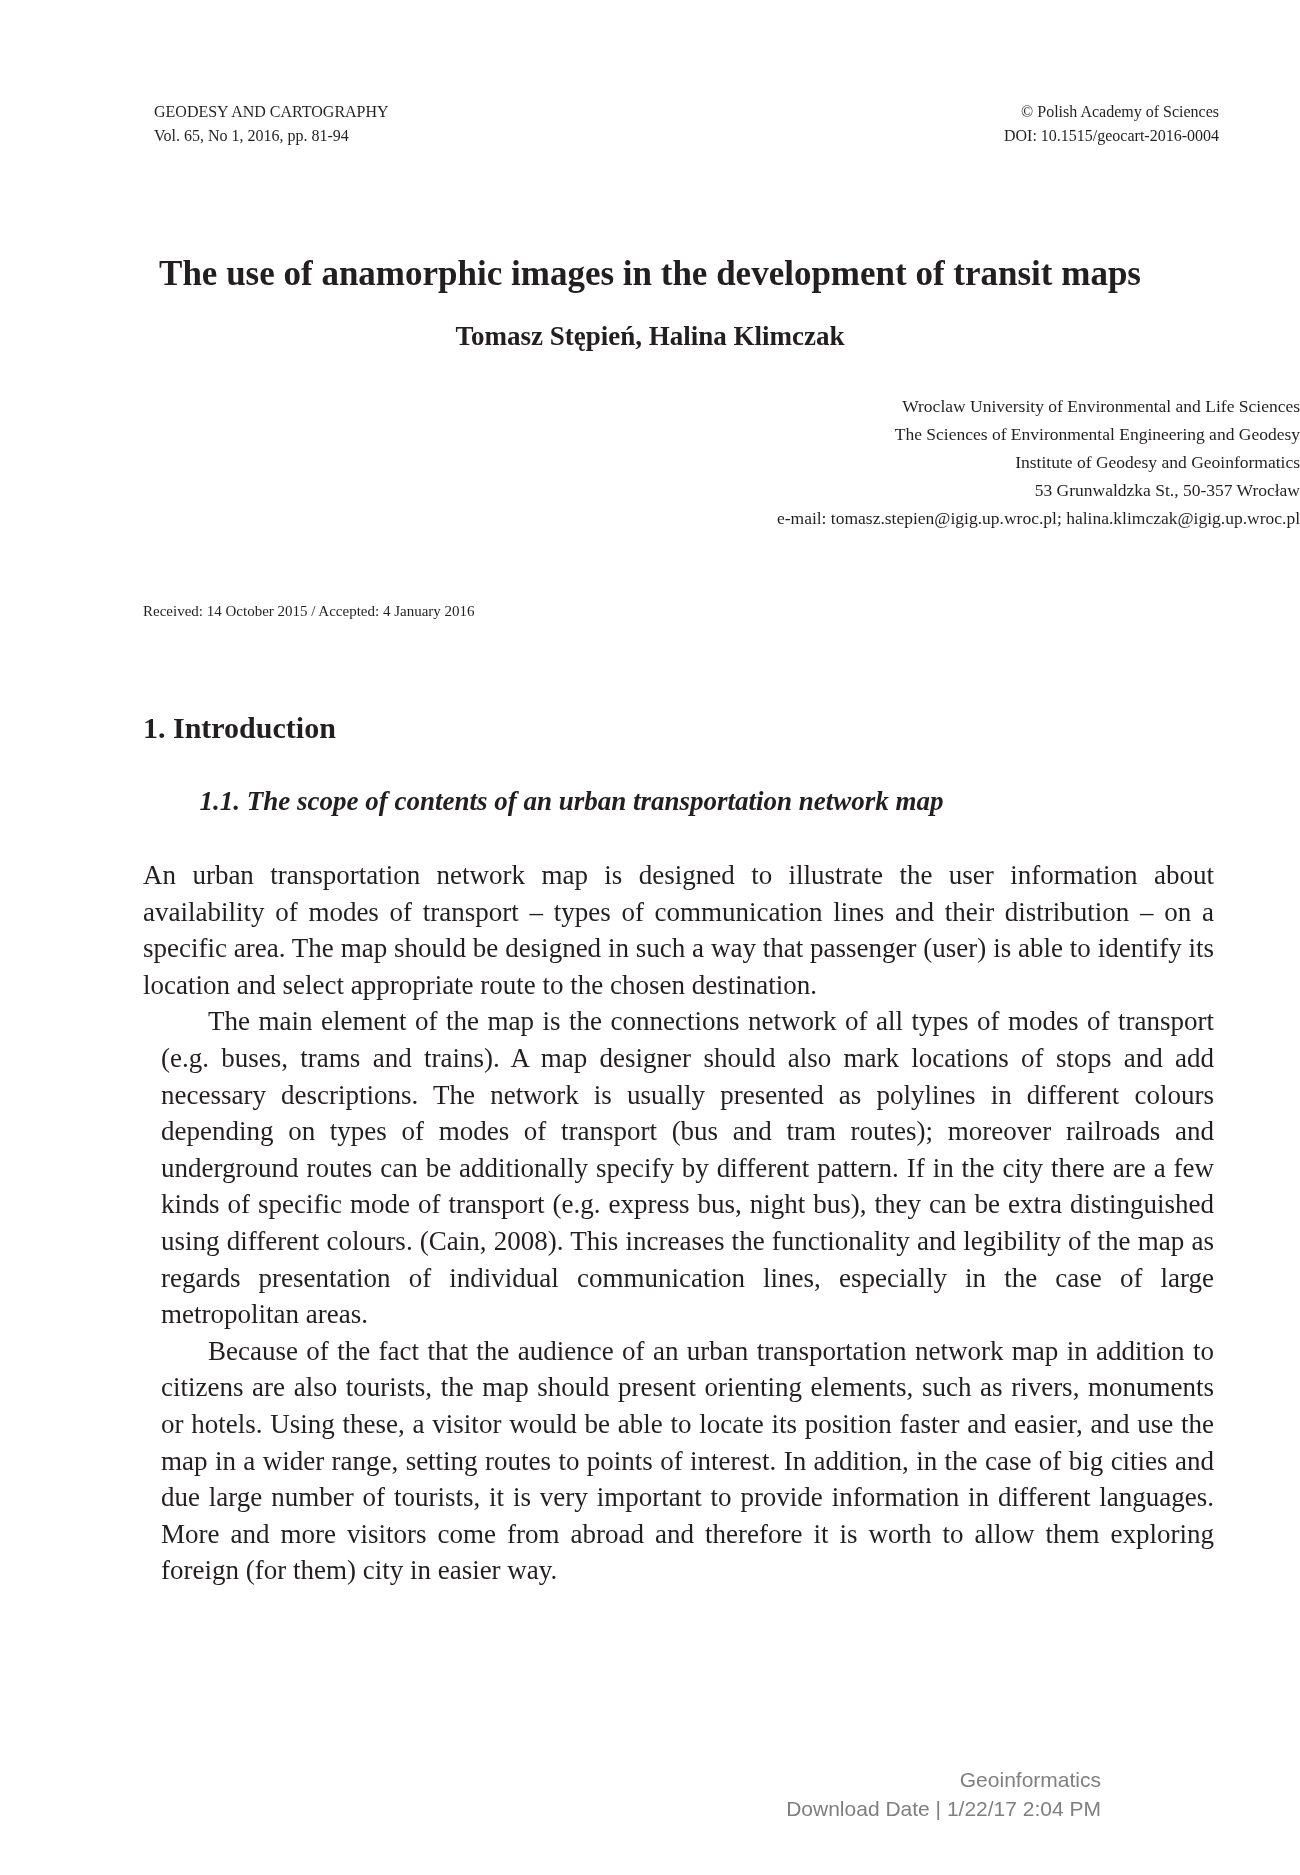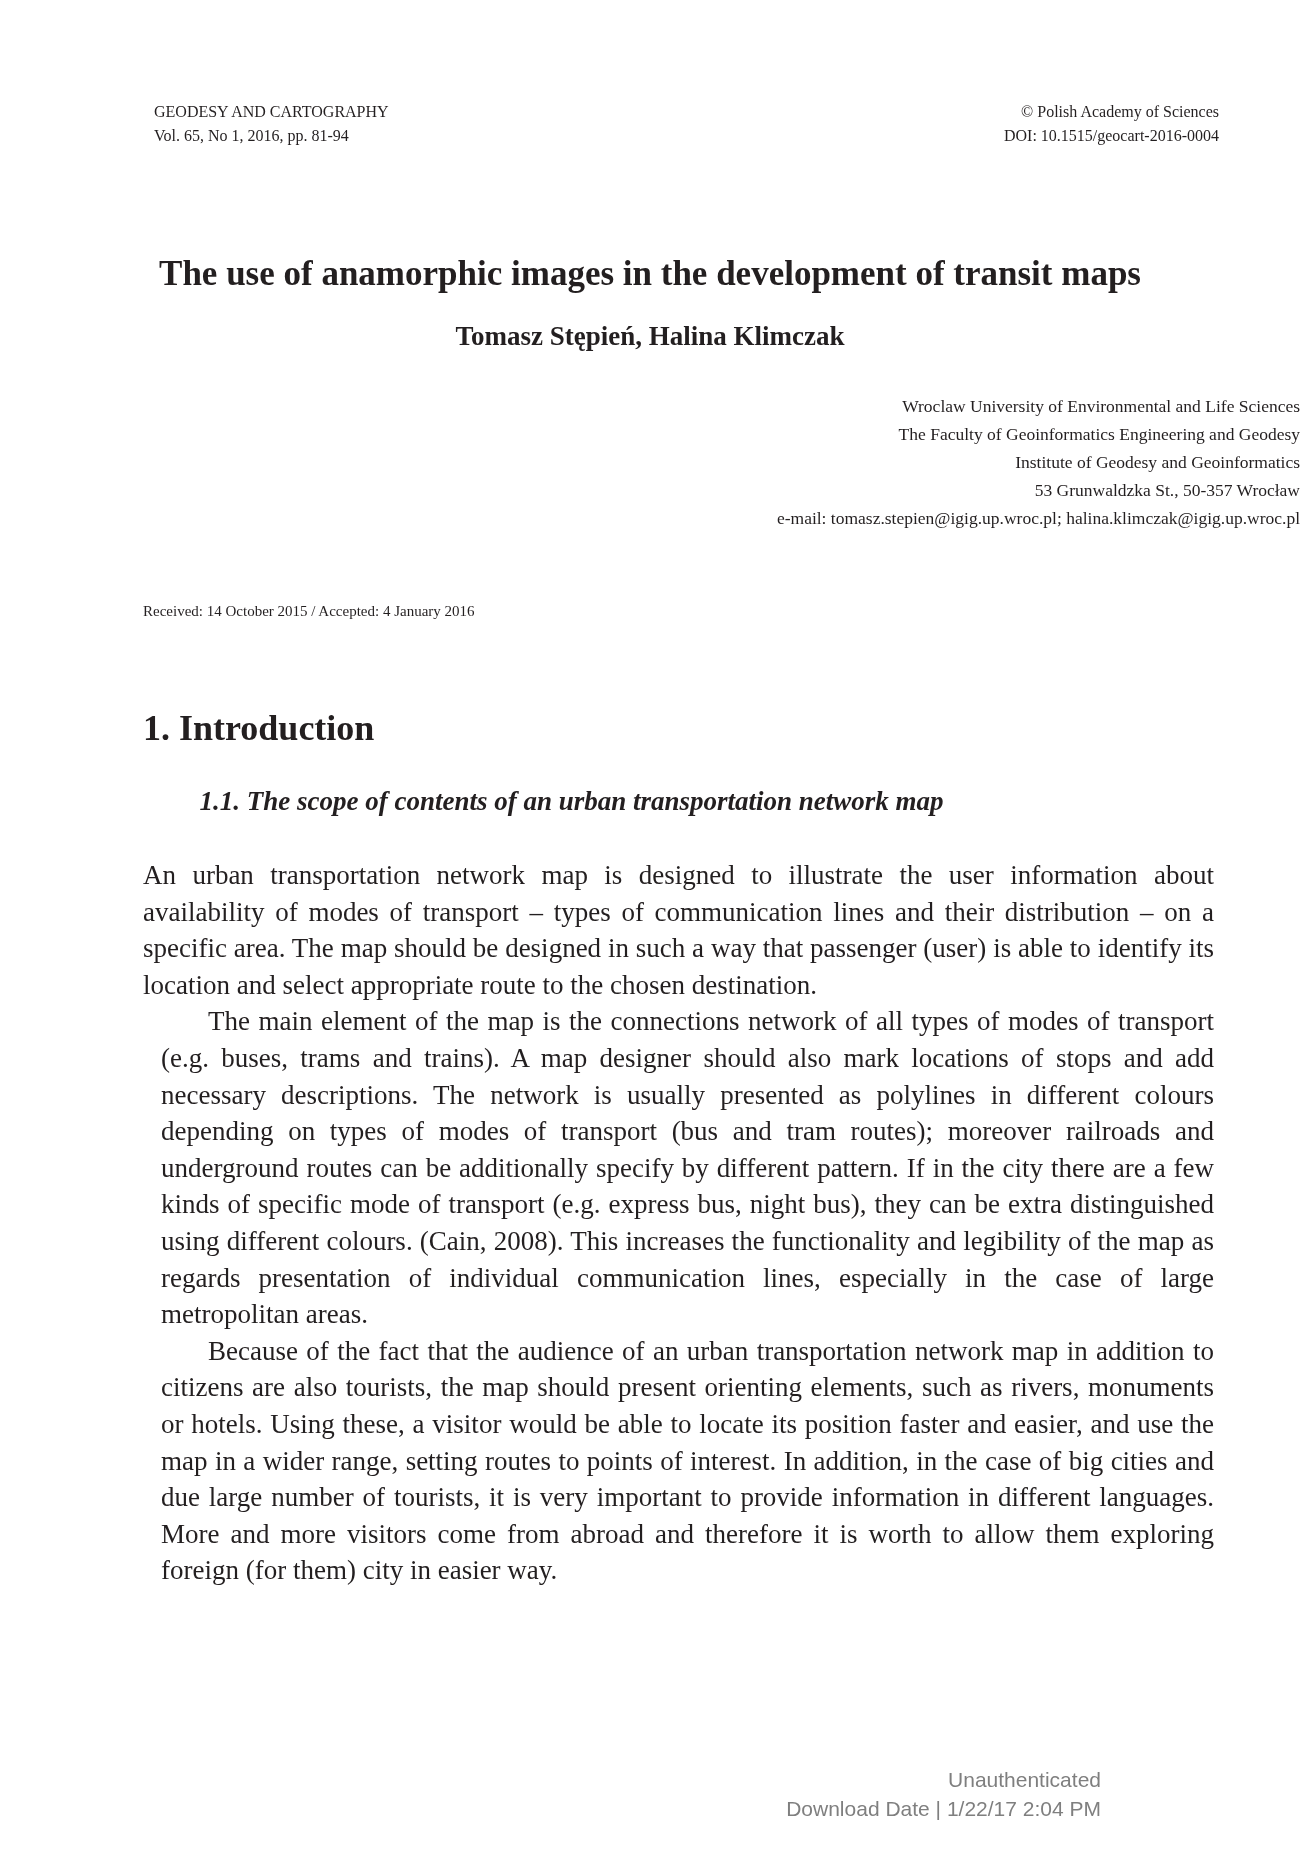--- a/index.html
+++ b/index.html
@@ -9,21 +9,21 @@
   .hdr { position: absolute; top: 100px; font-size: 16px; line-height: 24px; color: #231f20; }
   .hdr-left { left: 154px; text-align: left; }
   .hdr-right { right: 81px; text-align: right; }
 
   .title { position: absolute; top: 252px; left: 0; width: 1300px; text-align: center; font-weight: bold; font-size: 35px; line-height: 44px; }
   .authors { position: absolute; top: 318px; left: 0; width: 1300px; text-align: center; font-weight: bold; font-size: 27px; line-height: 36px; }
   .affil { position: absolute; top: 392px; left: 0; width: 1300px; text-align: right; font-size: 17.5px; line-height: 28px; }
 
   .dates { position: absolute; top: 600px; left: 143px; font-size: 15px; line-height: 22px; }
 
-  .sec { position: absolute; top: 711px; left: 143px; font-weight: bold; font-size: 36px; line-height: 34px; }
+  .sec { position: absolute; top: 711px; left: 143px; font-weight: bold; font-size: 30px; line-height: 34px; }
   .subsec { position: absolute; top: 784px; left: 0; width: 1143px; text-align: center; font-weight: bold; font-style: italic; font-size: 27px; line-height: 34px; }
 
   .body { position: absolute; top: 857px; left: 143px; width: 1071px; font-size: 27px; line-height: 36.6px; text-align: justify; }
   .body p { margin: 0; }
   .body p.indent { text-indent: 47px; margin-left: 18px; }
 
   .stamp { position: absolute; top: 1765px; right: 199px; text-align: right; font-family: "Liberation Sans", sans-serif; font-size: 21px; line-height: 29px; color: #7f7f7f; }
 </style>
 </head>
 <body>
@@ -38,35 +38,35 @@
   <div class="hdr hdr-right">
     <div>© Polish Academy of Sciences</div>
     <div>DOI: 10.1515/geocart-2016-0004</div>
   </div>
 
   <div class="title">The use of anamorphic images in the development of transit maps</div>
   <div class="authors">Tomasz Stępień, Halina Klimczak</div>
 
   <div class="affil">
     <div>Wroclaw University of Environmental and Life Sciences</div>
-    <div>The Faculty of Geoinformatics Engineering and Geodesy</div>
+    <div>The Sciences of Environmental Engineering and Geodesy</div>
     <div>Institute of Geodesy and Geoinformatics</div>
     <div>53 Grunwaldzka St., 50-357 Wrocław</div>
     <div>e-mail: tomasz.stepien@igig.up.wroc.pl; halina.klimczak@igig.up.wroc.pl</div>
   </div>
 
   <div class="dates">Received: 14 October 2015 / Accepted: 4 January 2016</div>
 
   <div class="sec">1. Introduction</div>
   <div class="subsec">1.1. The scope of contents of an urban transportation network map</div>
 
   <div class="body">
     <p>An urban transportation network map is designed to illustrate the user information about availability of modes of transport – types of communication lines and their distribution – on a specific area. The map should be designed in such a way that passenger (user) is able to identify its location and select appropriate route to the chosen destination.</p>
     <p class="indent">The main element of the map is the connections network of all types of modes of transport (e.g. buses, trams and trains). A map designer should also mark locations of stops and add necessary descriptions. The network is usually presented as polylines in different colours depending on types of modes of transport (bus and tram routes); moreover railroads and underground routes can be additionally specify by different pattern. If in the city there are a few kinds of specific mode of transport (e.g. express bus, night bus), they can be extra distinguished using different colours. (Cain, 2008). This increases the functionality and legibility of the map as regards presentation of individual communication lines, especially in the case of large metropolitan areas.</p>
     <p class="indent">Because of the fact that the audience of an urban transportation network map in addition to citizens are also tourists, the map should present orienting elements, such as rivers, monuments or hotels. Using these, a visitor would be able to locate its position faster and easier, and use the map in a wider range, setting routes to points of interest. In addition, in the case of big cities and due large number of tourists, it is very important to provide information in different languages. More and more visitors come from abroad and therefore it is worth to allow them exploring foreign (for them) city in easier way.</p>
   </div>
 
   <div class="stamp">
-    <div>Unauthenticated</div>
+    <div>Geoinformatics</div>
     <div>Download Date | 1/22/17 2:04 PM</div>
   </div>
 
 </div>
 
 </body></html>

